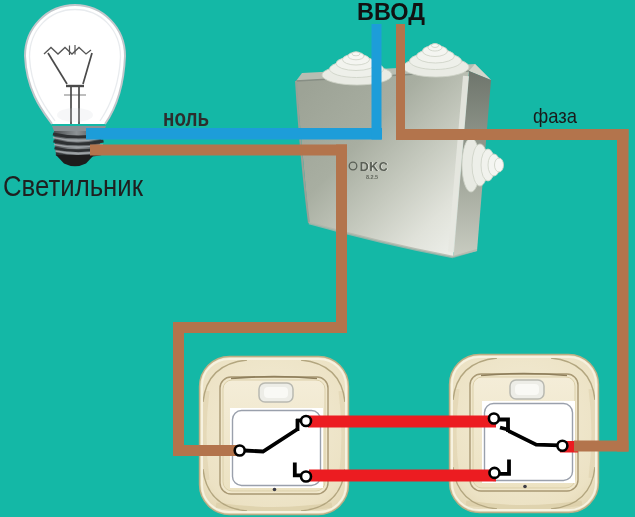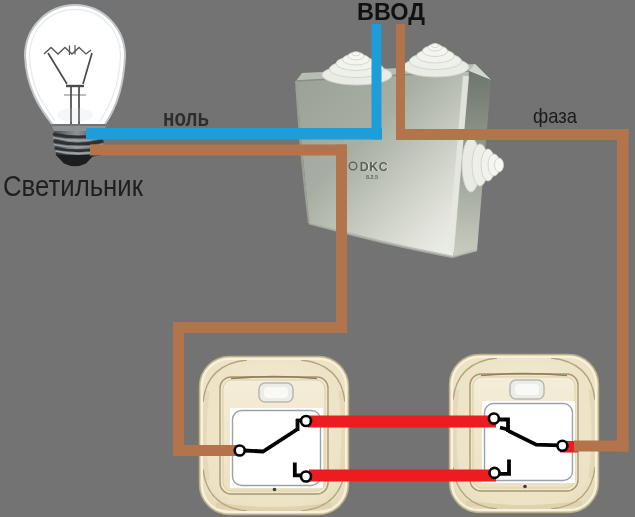--- a/index.html
+++ b/index.html
@@ -1,16 +1,16 @@
 <!DOCTYPE html>
 <html><head>
 <meta charset="utf-8">
 <style>
   html,body{margin:0;padding:0;background:#ffffff;}
-  #stage{position:relative;width:635px;height:517px;background:#737373;overflow:hidden;
+  #stage{position:relative;width:635px;height:517px;background:#14b8a6;overflow:hidden;
          font-family:"Liberation Sans", sans-serif;}
   svg{position:absolute;left:0;top:0;}
 </style>
 </head>
 <body>
 <div id="stage">
 <svg width="635" height="517" viewBox="0 0 635 517">
   <defs>
     <linearGradient id="boxFront" x1="0" y1="0.15" x2="0.85" y2="1">
       <stop offset="0" stop-color="#9da396"></stop>

